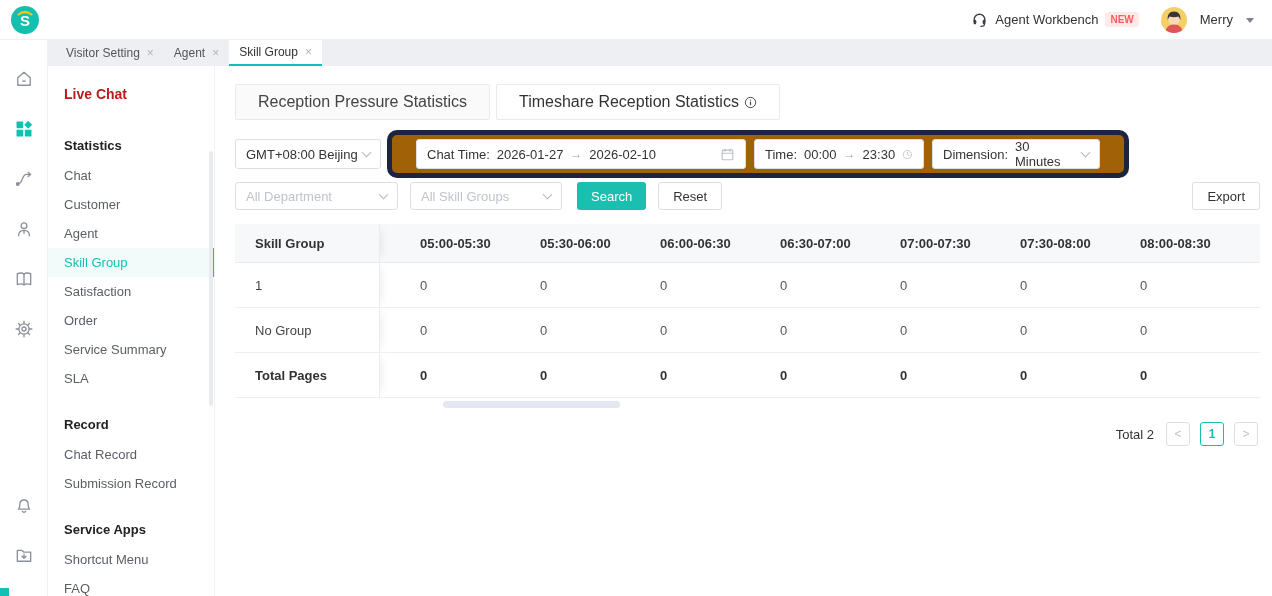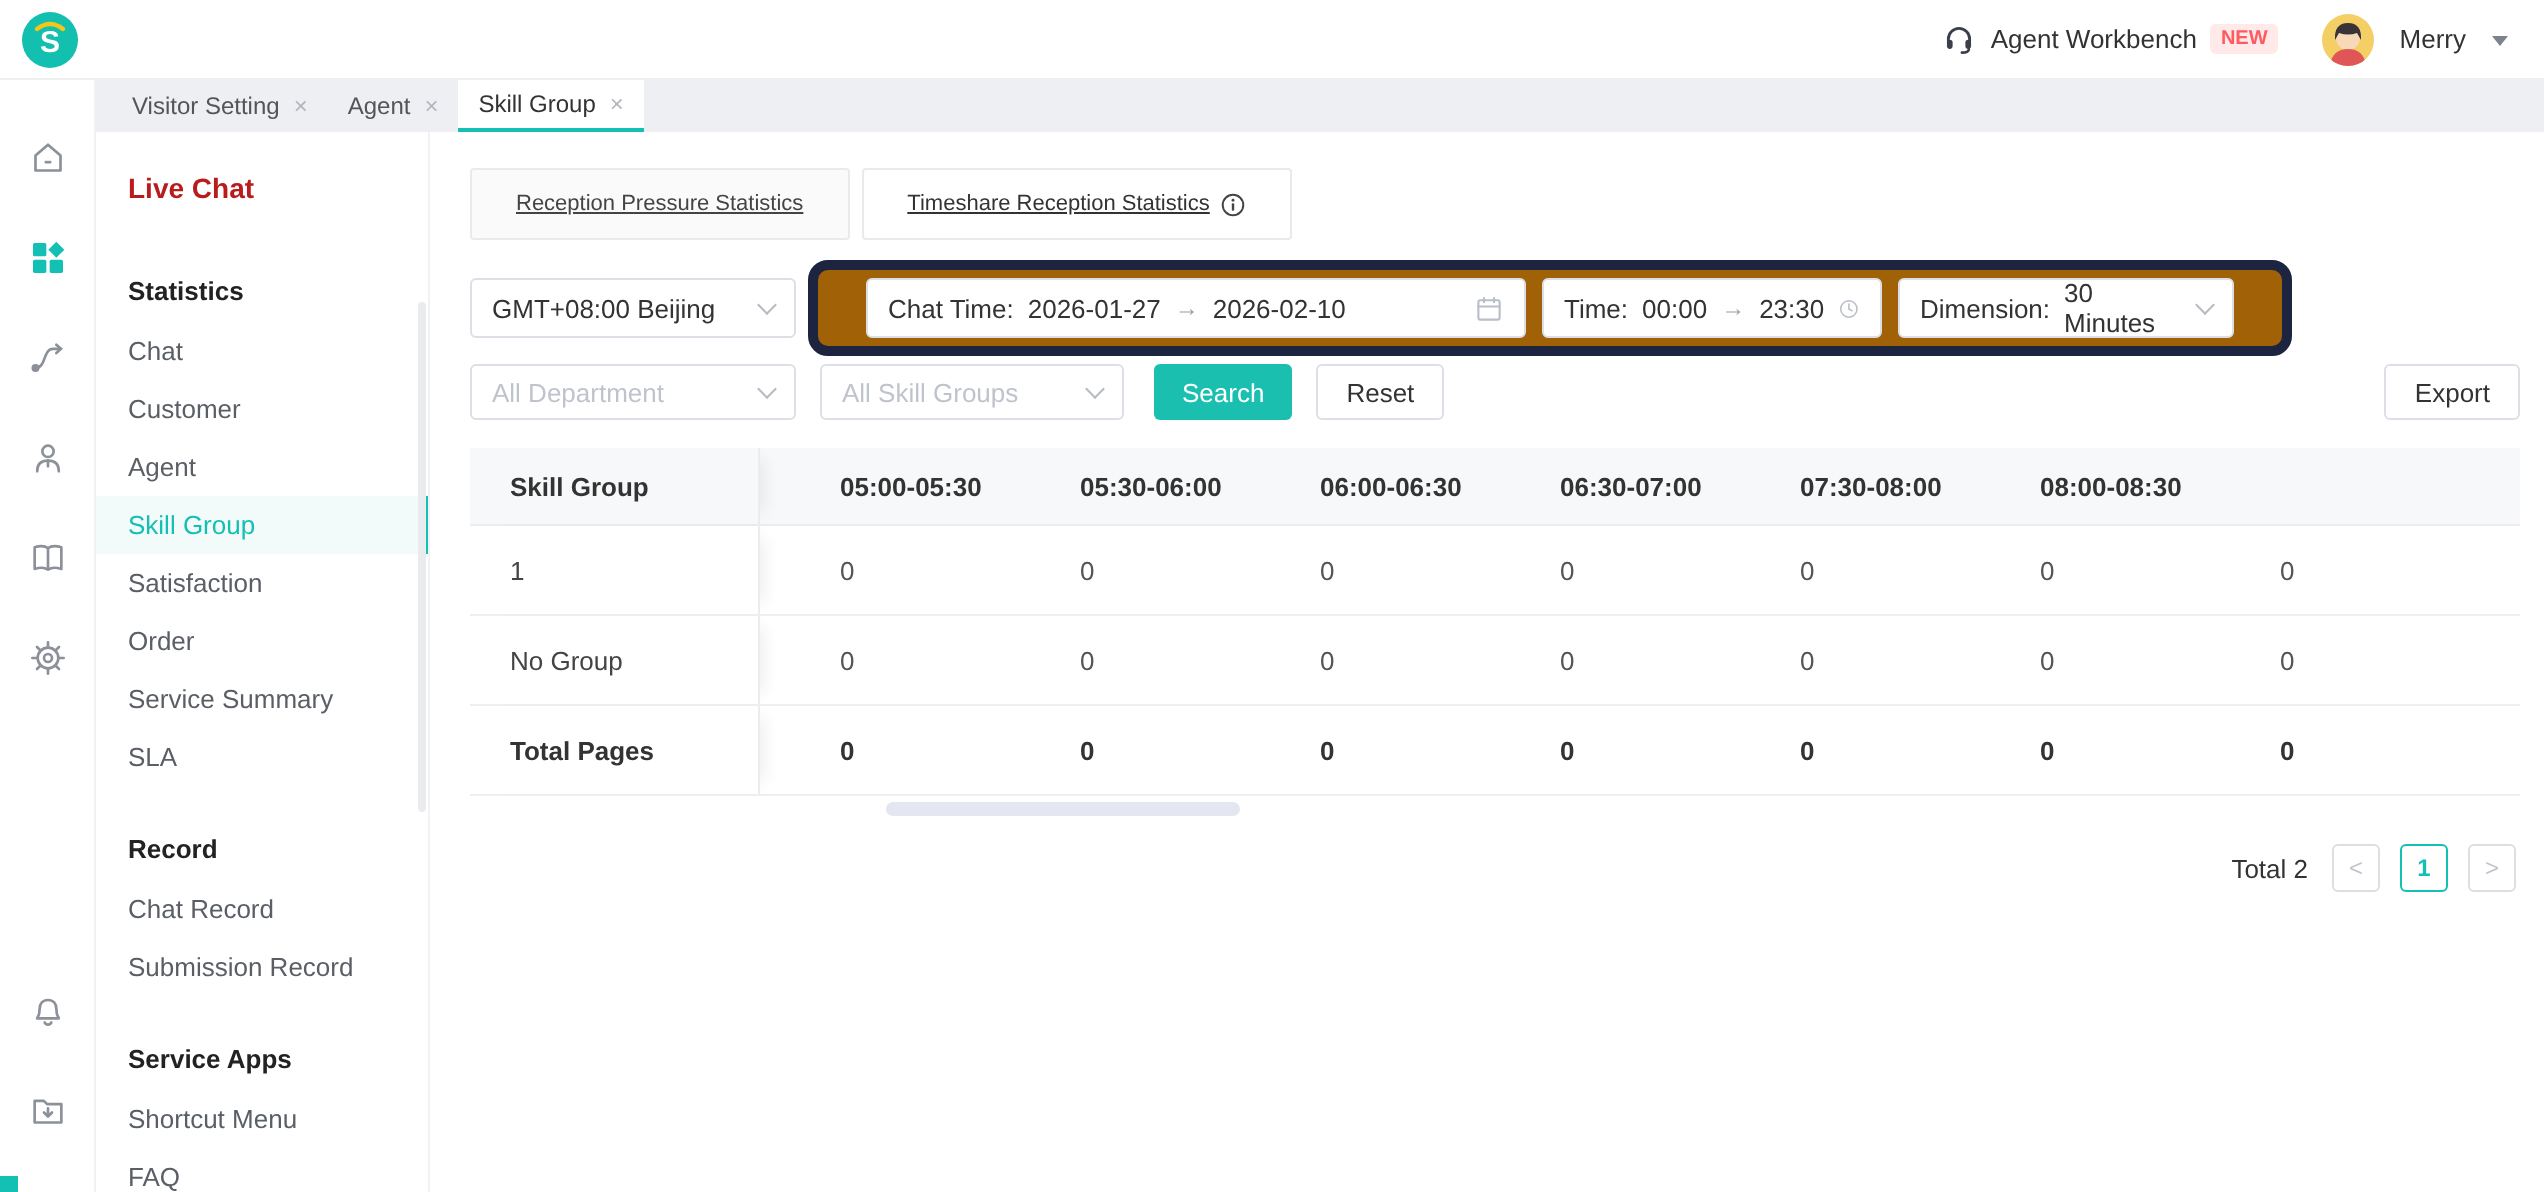--- a/index.html
+++ b/index.html
@@ -49,32 +49,32 @@
   .side-item { font-size:13px; color:#5a5f66; padding:7px 0 7px 0; cursor:pointer;
     margin-left:-16px; padding-left:16px; }
   .side-item.active { color:#14c0b3; background:#f2fbfa; border-right:3px solid #14c0b3; }
   .side-scrollbar { position:absolute; right:1px; top:85px; width:4px; height:255px;
     background:#e9ebef; border-radius:2px; }
 
   
   .main { flex:1; padding:18px 16px 0 20px; position:relative; overflow:hidden; }
 
   .view-tabs { display:flex; gap:6px; }
-  .view-tab { height:36px; line-height:34px; padding:0 22px; font-size:11px; color:#444;
+  .view-tab { height:36px; line-height:34px; padding:0 22px; font-size:16px; color:#444;
     background:#fafafa; border:1px solid #e8eaec; border-radius:2px; cursor:pointer;
-    display:flex; align-items:center; gap:5px;text-decoration:underline; }
+    display:flex; align-items:center; gap:5px; }
   .view-tab.active { background:#fff; color:#333; }
 
   .filter-row1 { display:flex; align-items:center; margin-top:12px; height:44px; }
   .select-box { height:30px; border:1px solid #dcdfe6; border-radius:3px; background:#fff;
     display:flex; align-items:center; padding:0 10px; font-size:13px; color:#333; cursor:pointer; }
   .select-box .chev { margin-left:auto; }
   .chev { width:7px; height:7px; border-right:1.4px solid #b6bac2; border-bottom:1.4px solid #b6bac2;
     transform:rotate(45deg); margin-top:-4px; flex:0 0 auto; }
-  .tz-select { width:163px; }
+  .tz-select { width:146px; }
 
   .highlight-box { margin-left:6px; border:5px solid #1c2440; border-radius:10px;
     padding:4px 24px; display:flex; gap:8px; background:#a16207; align-items:center; }
   .field { height:30px; border:1px solid #dcdfe6; border-radius:3px; background:#fff;
     display:flex; align-items:center; padding:0 10px; font-size:13px; gap:7px; }
   .field-label { color:#333; }
   .range-arrow { color:#9aa0a8; font-size:12px; }
   .chat-time-field { width:330px; }
   .time-field { width:170px; }
   .dim-field { width:168px; }
@@ -332,20 +332,21 @@
         </div>
 
         <div class="table">
           <div class="trow thead">
               <div class="tname th">Skill Group</div>
               <div class="tspacer"></div>
               <div class="tcell th">05:00-05:30</div>
               <div class="tcell th">05:30-06:00</div>
               <div class="tcell th">06:00-06:30</div>
               <div class="tcell th">06:30-07:00</div>
+              <div class="tcell th">07:00-07:30</div>
               <div class="tcell th">07:30-08:00</div>
               <div class="tcell th">08:00-08:30</div>
             </div>
           <div>
               <div class="trow">
                 <div class="tname">1</div>
                 <div class="tspacer"></div>
                 <div class="tcell">0</div>
                 <div class="tcell">0</div>
                 <div class="tcell">0</div>

